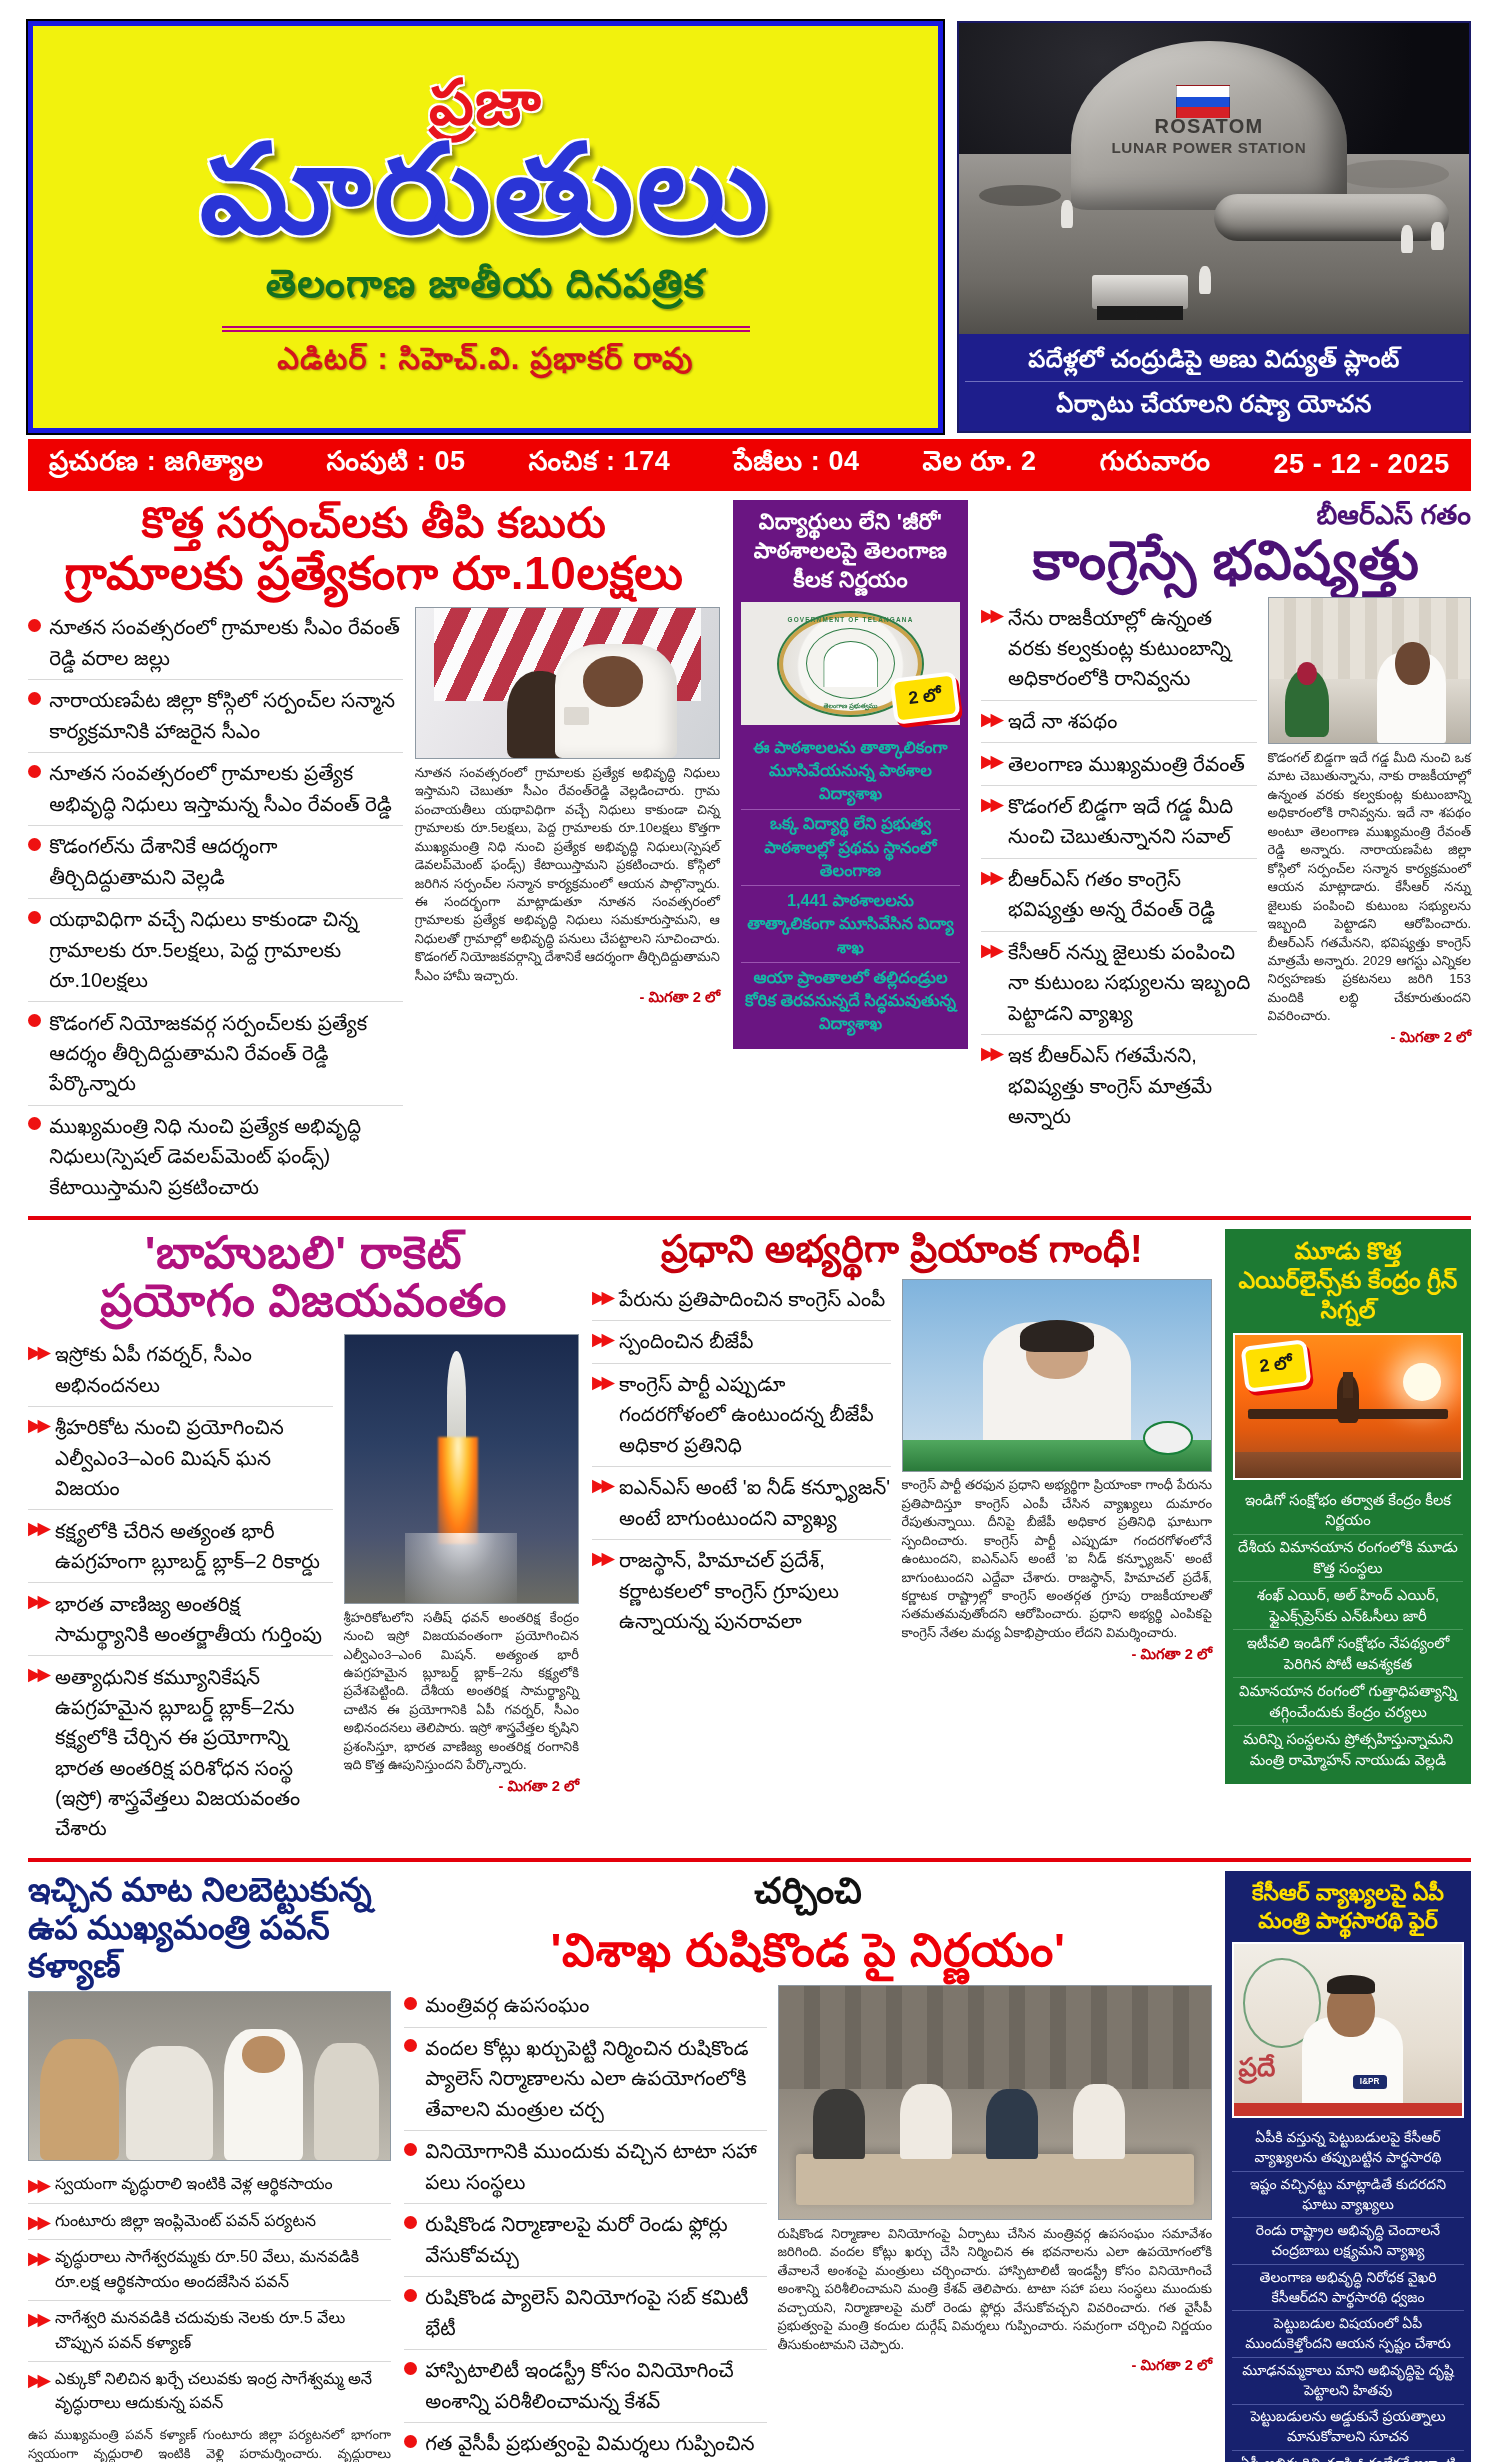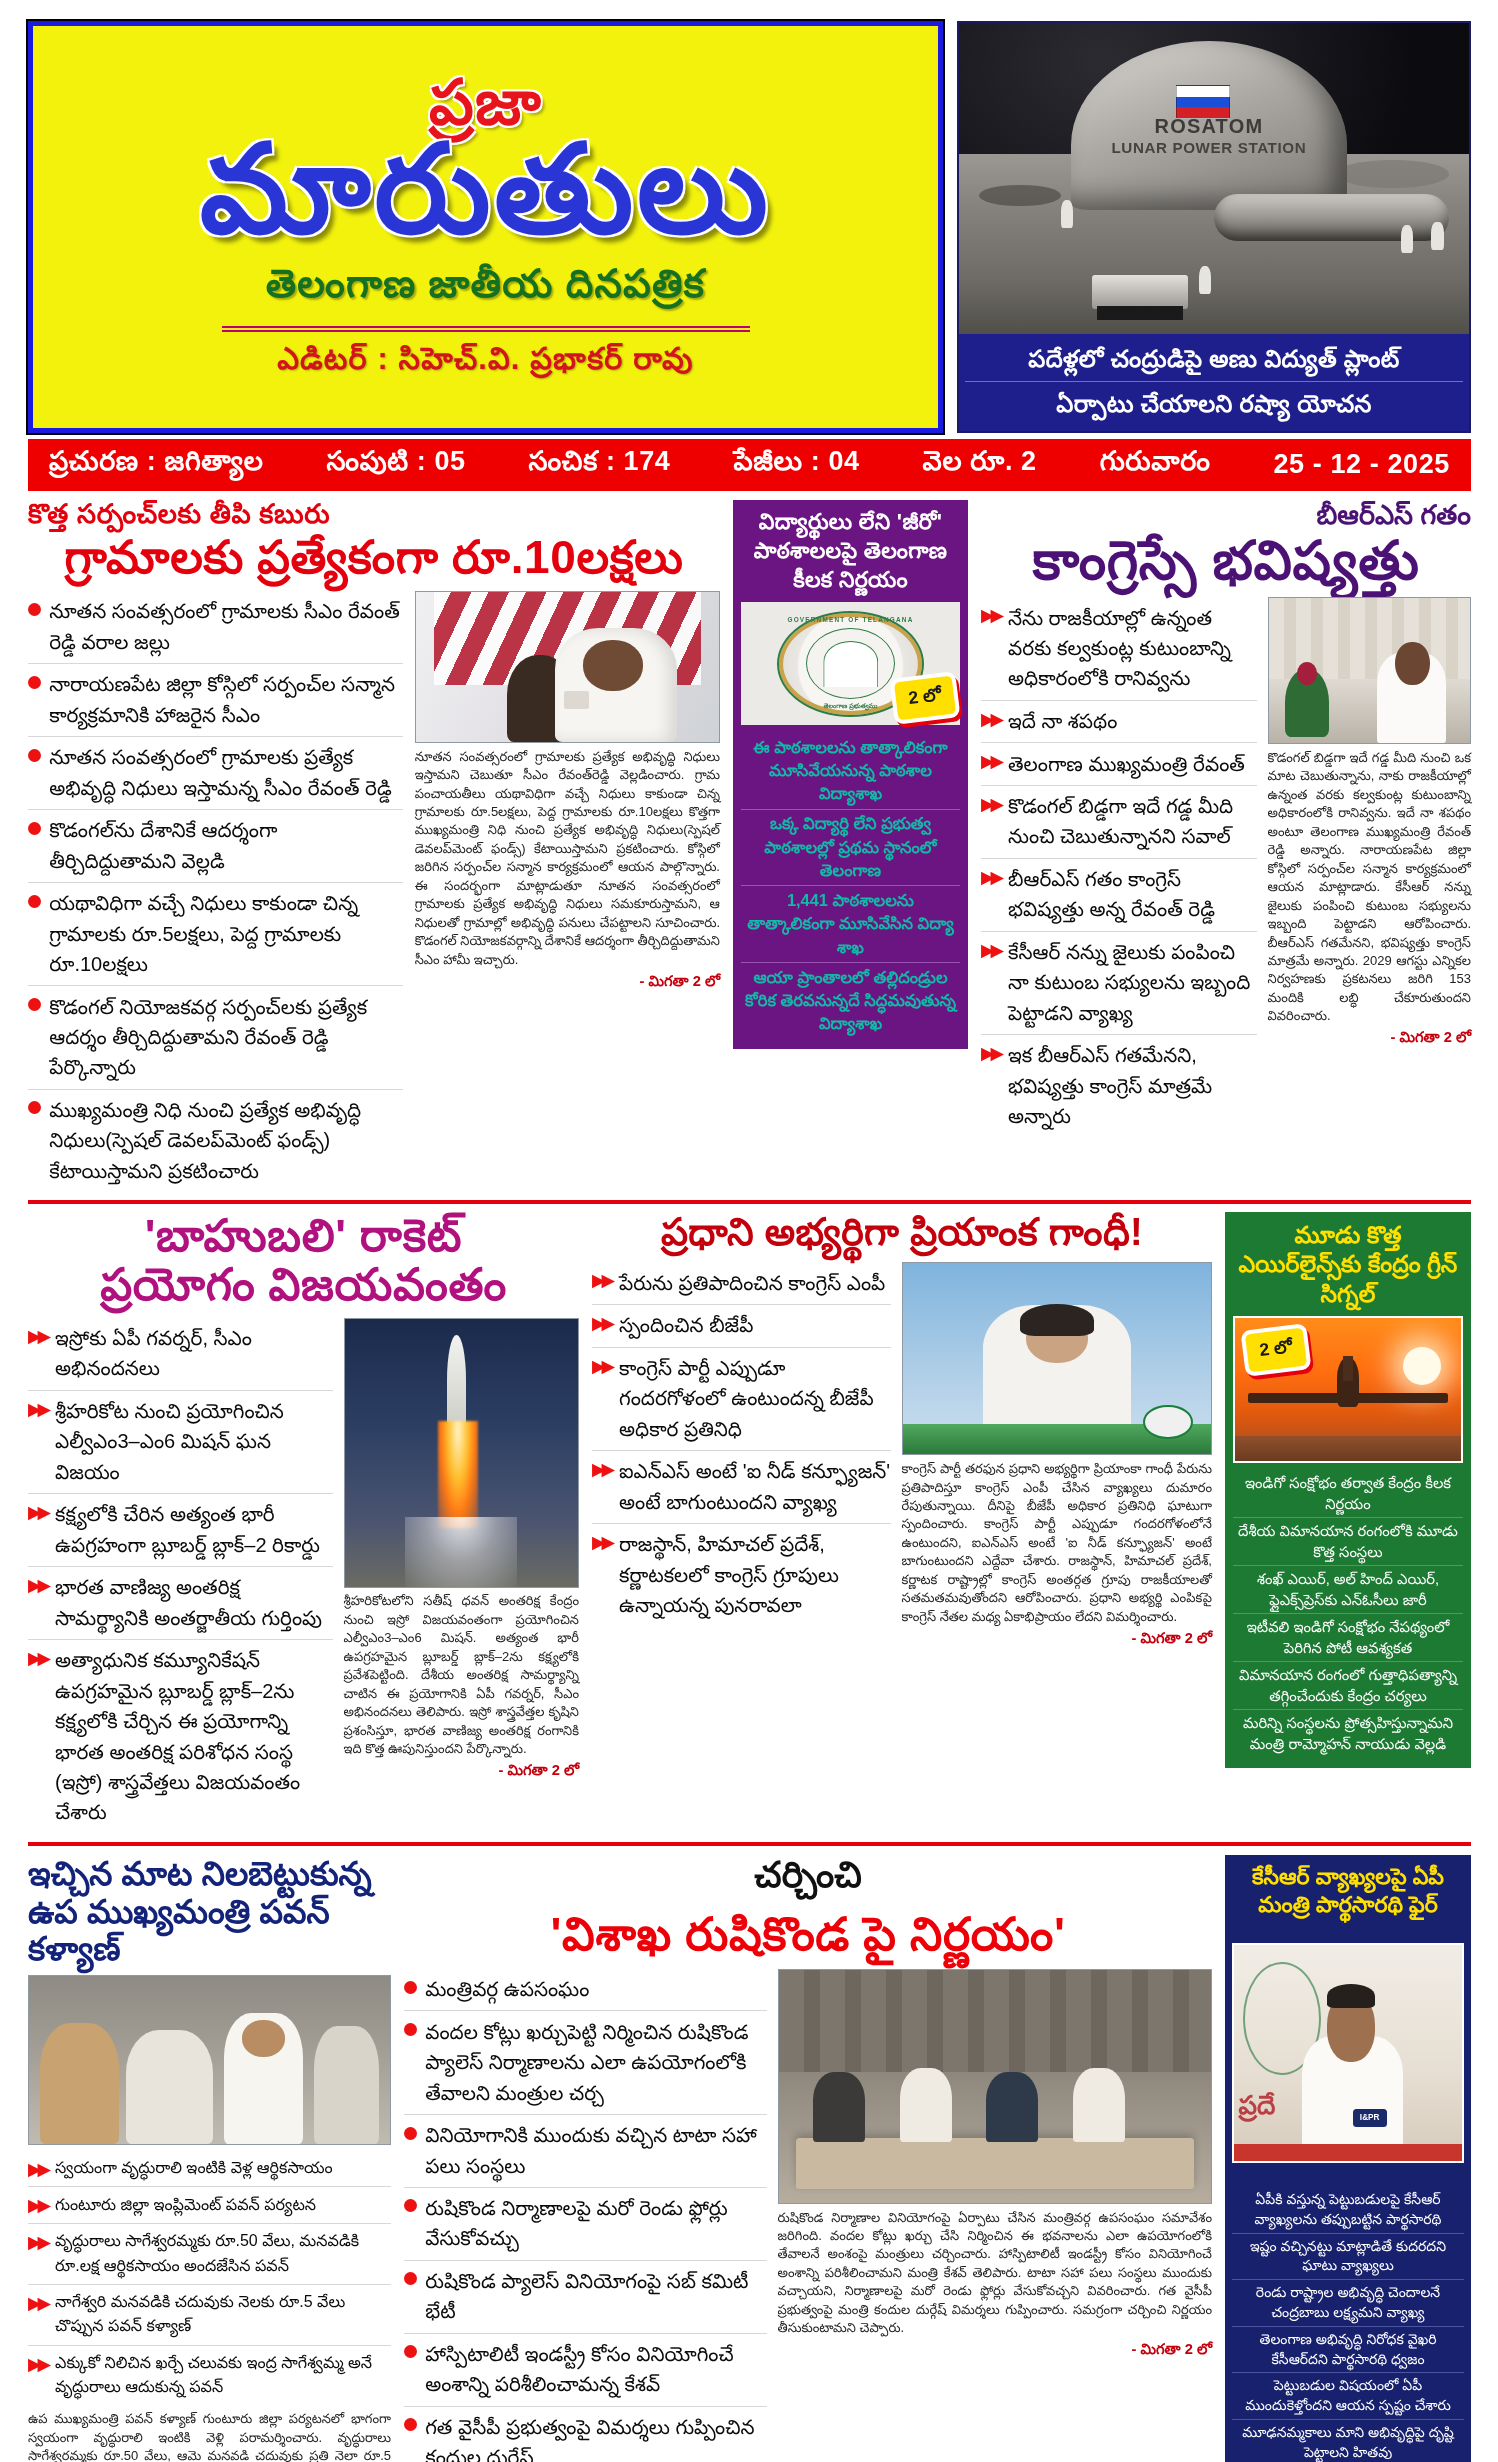--- a/index.html
+++ b/index.html
@@ -220,21 +220,21 @@
     z-index: 6;
   }
 
   
   .band1 { display: flex; gap: 13px; margin-top: 9.4px; }
   .b1-left  { flex: 0 0 692px; }
   .b1-mid   { flex: 0 0 235px; }
   .b1-right { flex: 1 1 auto; }
 
   .hl-red-1 {
-    font-size: 27px; font-weight: bold; color: #e4000c; 
+    font-size: 42px; font-weight: bold; color: #e4000c; text-align: center;
     line-height: 1.08; letter-spacing: 0.6px;
   }
   .hl-red-2 {
     font-size: 46px; font-weight: bold; color: #e4000c; text-align: center;
     line-height: 1.06; letter-spacing: 0.6px; margin-top: 3.5px;
   }
 
   .purplebox {
     background: #6a1582; color: #fff; padding: 8.2px 8.2px 10.6px 8.2px;
     position: relative;
@@ -722,21 +722,21 @@
           </div>
           <div class="cap-txt" style="margin-top:4.7px;">రుషికొండ నిర్మాణాల వినియోగంపై ఏర్పాటు చేసిన మంత్రివర్గ ఉపసంఘం సమావేశం జరిగింది. వందల కోట్లు ఖర్చు చేసి నిర్మించిన ఈ భవనాలను ఎలా ఉపయోగంలోకి తేవాలనే అంశంపై మంత్రులు చర్చించారు. హాస్పిటాలిటీ ఇండస్ట్రీ కోసం వినియోగించే అంశాన్ని పరిశీలించామని మంత్రి కేశవ్ తెలిపారు. టాటా సహా పలు సంస్థలు ముందుకు వచ్చాయని, నిర్మాణాలపై మరో రెండు ఫ్లోర్లు వేసుకోవచ్చని వివరించారు. గత వైసీపీ ప్రభుత్వంపై మంత్రి కందుల దుర్గేష్ విమర్శలు గుప్పించారు. సమగ్రంగా చర్చించి నిర్ణయం తీసుకుంటామని చెప్పారు.</div>
           <span class="more">- మిగతా 2 లో</span>
         </div>
       </div>
     </div>
 
     <div class="b3-right">
       <div class="bluebox">
         <h3>కేసీఆర్ వ్యాఖ్యలపై ఏపీ మంత్రి పార్థసారథి ఫైర్</h3>
-        <div class="photo" style="height:220px;margin:24px 0;border:2.3px solid #fff;">
+        <div class="photo" style="height:176px;margin:7px 0;border:2.3px solid #fff;">
           <div style="position:absolute;inset:0;background:linear-gradient(to bottom,#f1ede6 0%,#e6ded2 60%,#d6cbbb 100%);"></div>
           <div style="position:absolute;left:4%;top:8%;width:34%;height:52%;border:2.9px solid #2f7d46;border-radius:50%;opacity:.65;"></div>
           <div style="position:absolute;left:2%;bottom:16%;font-size:26px;font-weight:bold;color:#b21a22;opacity:.8;">ప్రదే</div>
           <div style="position:absolute;left:30%;bottom:0;width:44%;height:58%;background:#fbfaf7;border-radius:30% 30% 4% 4%;"></div>
           <div style="position:absolute;left:41%;bottom:46%;width:21%;height:32%;background:#9d7150;border-radius:46%;"></div>
           <div style="position:absolute;left:41%;bottom:71%;width:21%;height:11%;background:#26201c;border-radius:50% 50% 16% 16%;"></div>
           <div style="position:absolute;left:52%;bottom:16%;width:15%;height:8%;background:#1b2a6b;border-radius:3.5px;display:flex;align-items:center;justify-content:center;color:#fff;font-size:8.2px;font-weight:bold;">I&amp;PR</div>
           <div style="position:absolute;left:0;bottom:0;width:100%;height:8%;background:#c7352c;"></div>
         </div>
         <div class="blue-lines">

